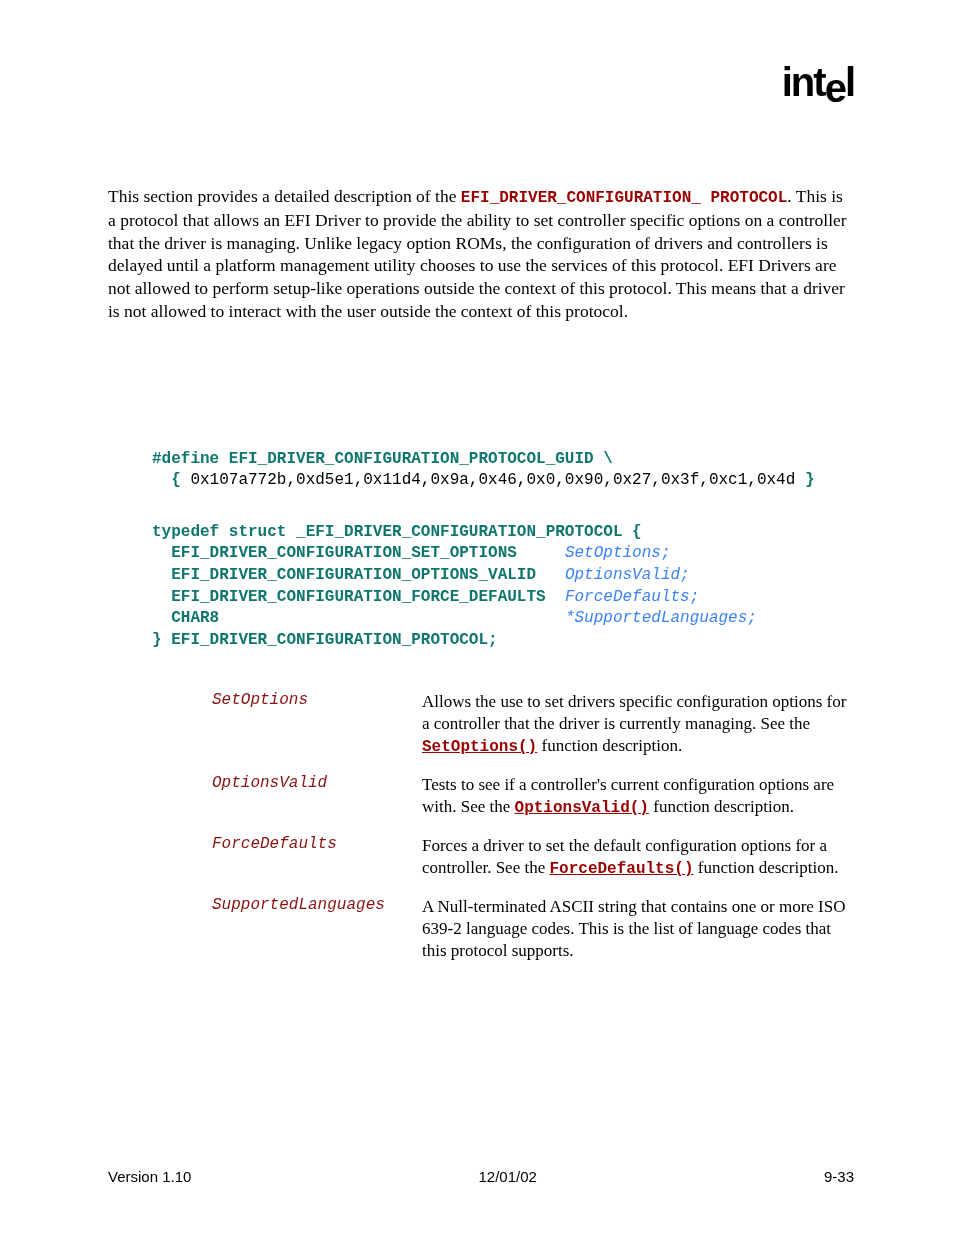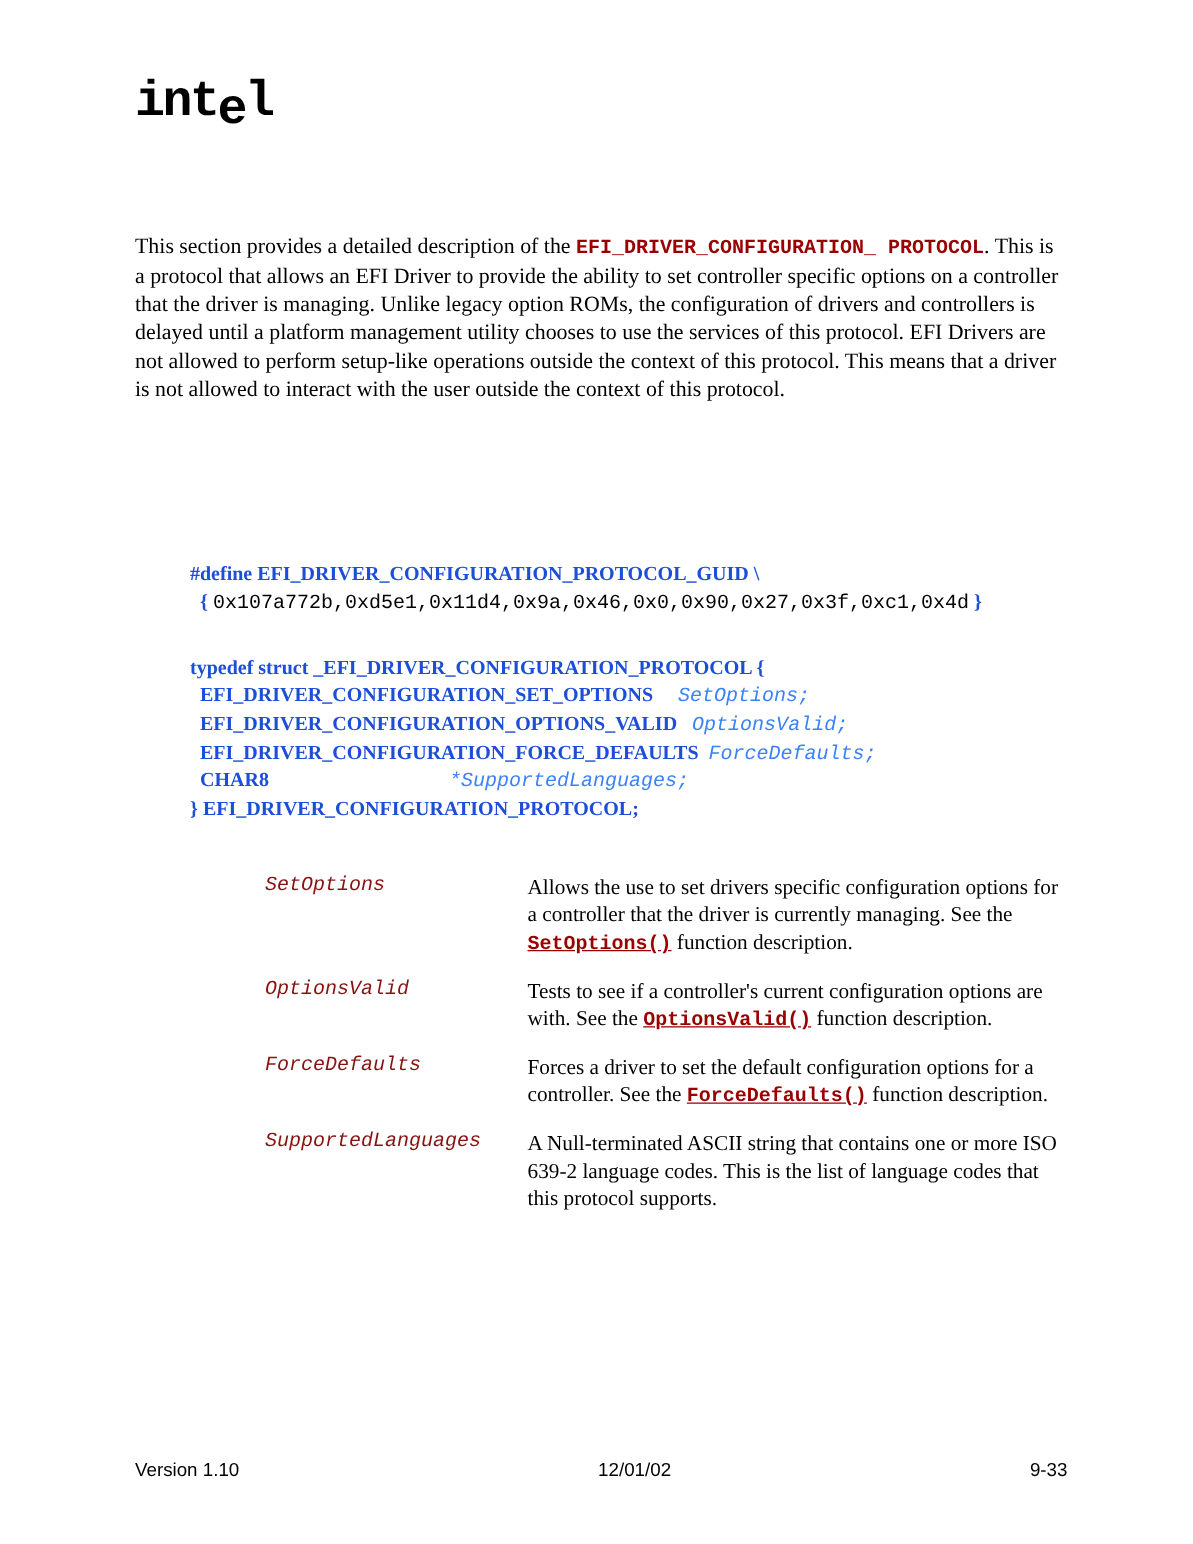--- a/index.html
+++ b/index.html
@@ -10,26 +10,27 @@
     width: 954px;
     height: 1235px;
     box-sizing: border-box;
     position: relative;
   }
   .page {
     padding: 60px 100px 0 108px;
     box-sizing: border-box;
   }
   .logo {
-    font-family: Liberation Mono, monospace;
+    font-family: Liberation Sans, sans-serif;
     font-size: 40px;
     font-weight: bold;
     letter-spacing: -2px;
     color: #000;
     margin-bottom: 80px;
+    text-align: right;
   }
   .logo .e {
     position: relative;
     top: 6px;
   }
   .body-text {
     font-size: 17.5px;
     line-height: 1.3;
     color: #000;
     margin-bottom: 26px;
@@ -57,22 +58,21 @@
   .code-block {
     font-family: "Courier New", Courier, monospace;
     font-size: 16px;
     line-height: 1.35;
     margin: 0 0 0 44px;
     padding: 0;
     white-space: pre;
   }
   .code-bold-red {
     font-weight: bold;
-    color: #1d4ed8;
-    font-family: Liberation Serif, serif;
+    color: #0f766e;
   }
   .code-norm {
     color: #000;
   }
   .code-italic-darkred {
     font-style: italic;
     color: #3b82f6;
   }
   .param-table {
     margin: 40px 0 0 60px;

